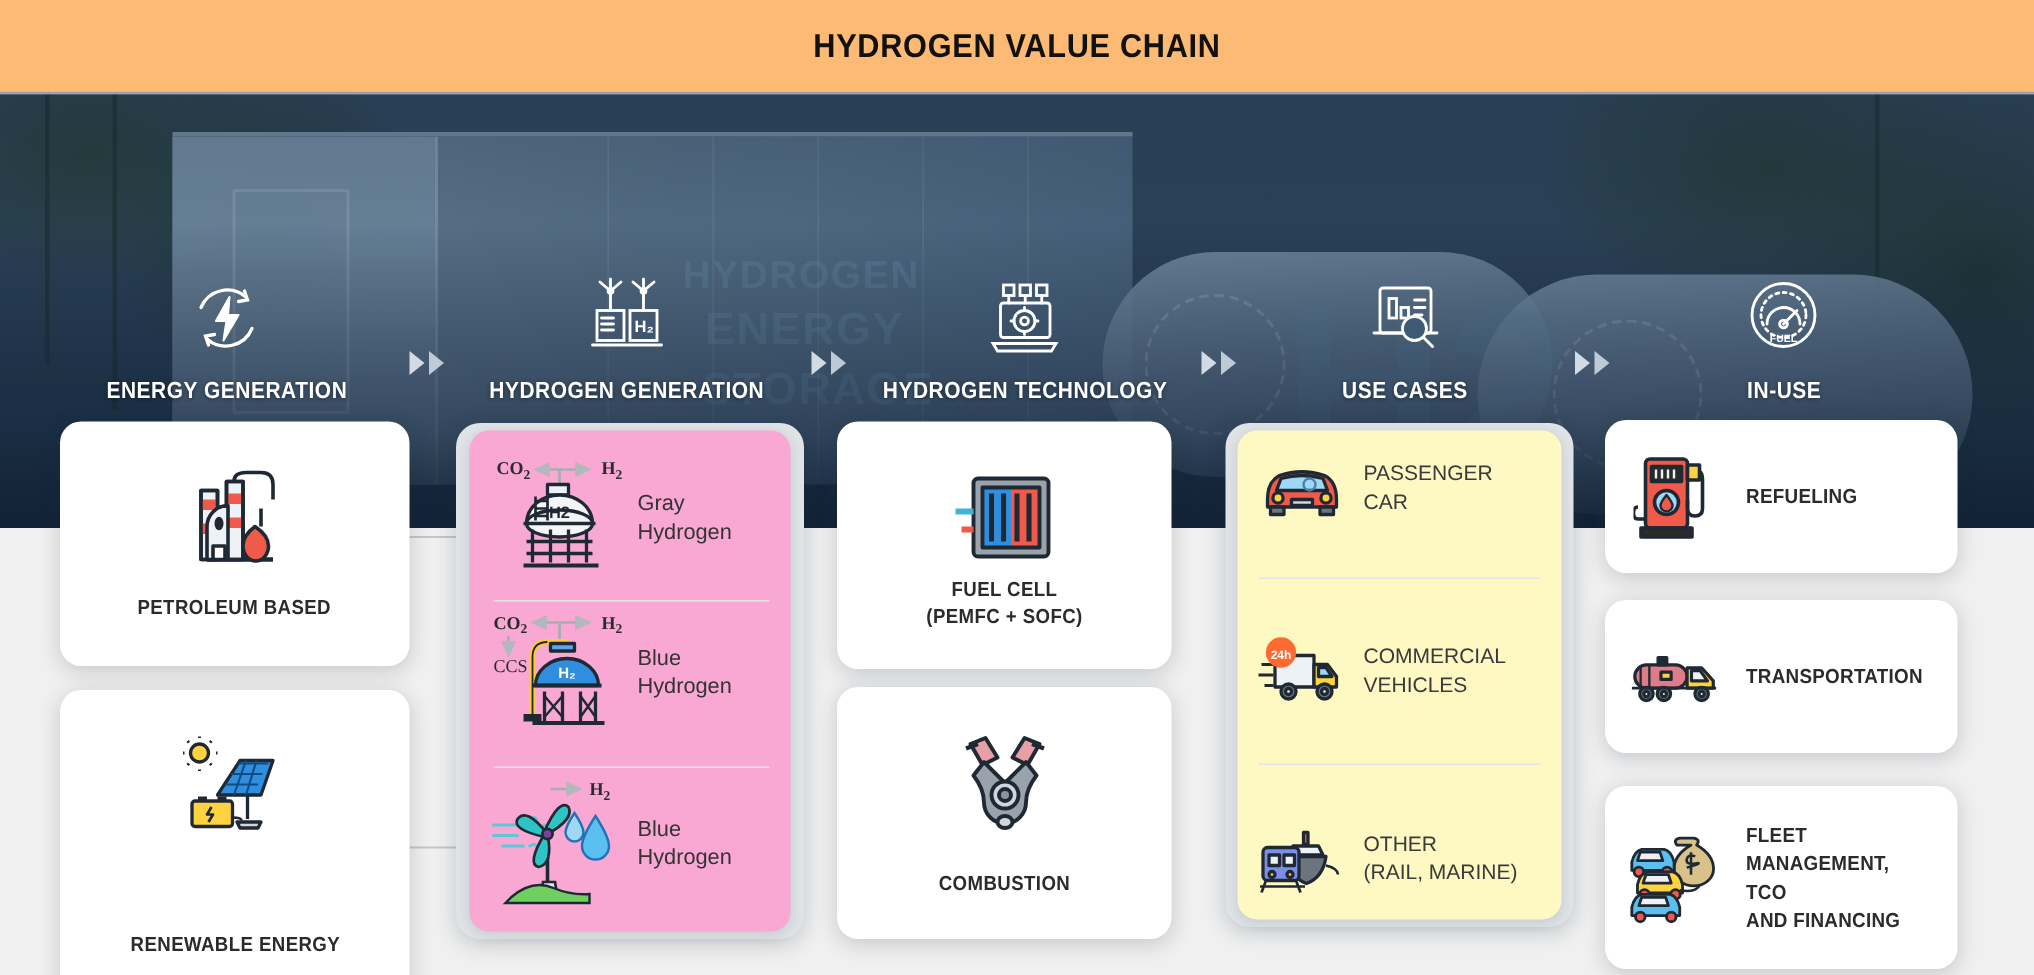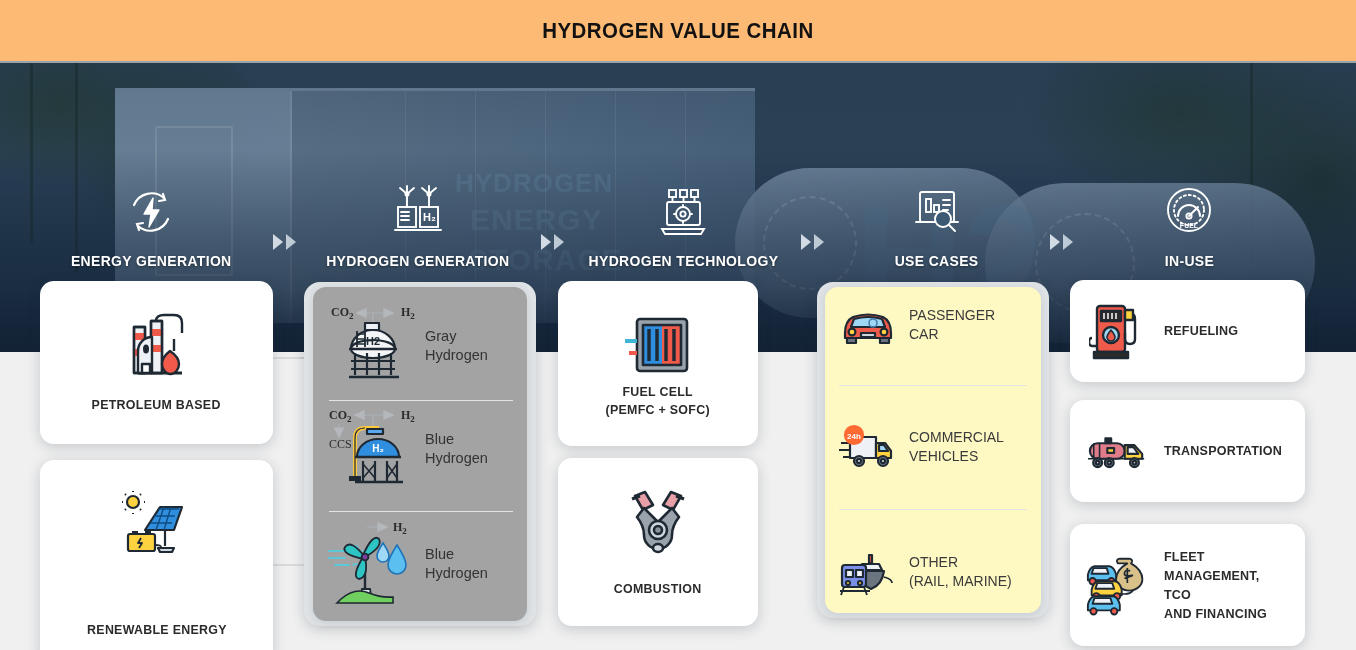--- a/index.html
+++ b/index.html
@@ -135,36 +135,36 @@
   }
 
   
   .shell {
     position: absolute; left: 304px; top: 282px; width: 232px; height: 344px;
     background: #dfe3e6; border-radius: 16px;
     box-shadow: 0 3px 14px rgba(25,40,60,.22);
   }
   .c2 {
     position: absolute; left: 313px; top: 287px; width: 214px; height: 334px;
-    background: #a3a3a3; border-radius: 13px;
+    background: #f9a8d4; border-radius: 13px;
     box-shadow: 0 2px 8px rgba(25,40,60,.12);
     padding: 14px 12px 10px 14px;
     display: flex; flex-direction: column; justify-content: space-between;
   }
   .h2row { display: flex; align-items: flex-start; gap: 6px; position: relative; }
   .h2row .art { width: 92px; flex: 0 0 92px; position: relative; }
   .h2row .lbl {
     font-size: 14.5px; color: #333; line-height: 1.32; padding-top: 26px;
     font-family: "Liberation Sans", sans-serif;
   }
   .h2row.green .lbl { padding-top: 30px; }
   .divider { height: 1px; background: #e4e4e4; margin: 0 2px; }
 
   
-  .c3 { left: 558px; width: 200px; }
+  .c3 { left: 558px; width: 223px; }
   .c3 .inner {
     position: absolute; inset: 0; display: flex; flex-direction: column;
     align-items: center; justify-content: space-between; padding: 32px 10px 28px;
   }
 
   
   .shell4 {
     position: absolute; left: 817px; top: 282px; width: 232px; height: 336px;
     background: #dfe3e6; border-radius: 16px;
     box-shadow: 0 3px 14px rgba(25,40,60,.22);

